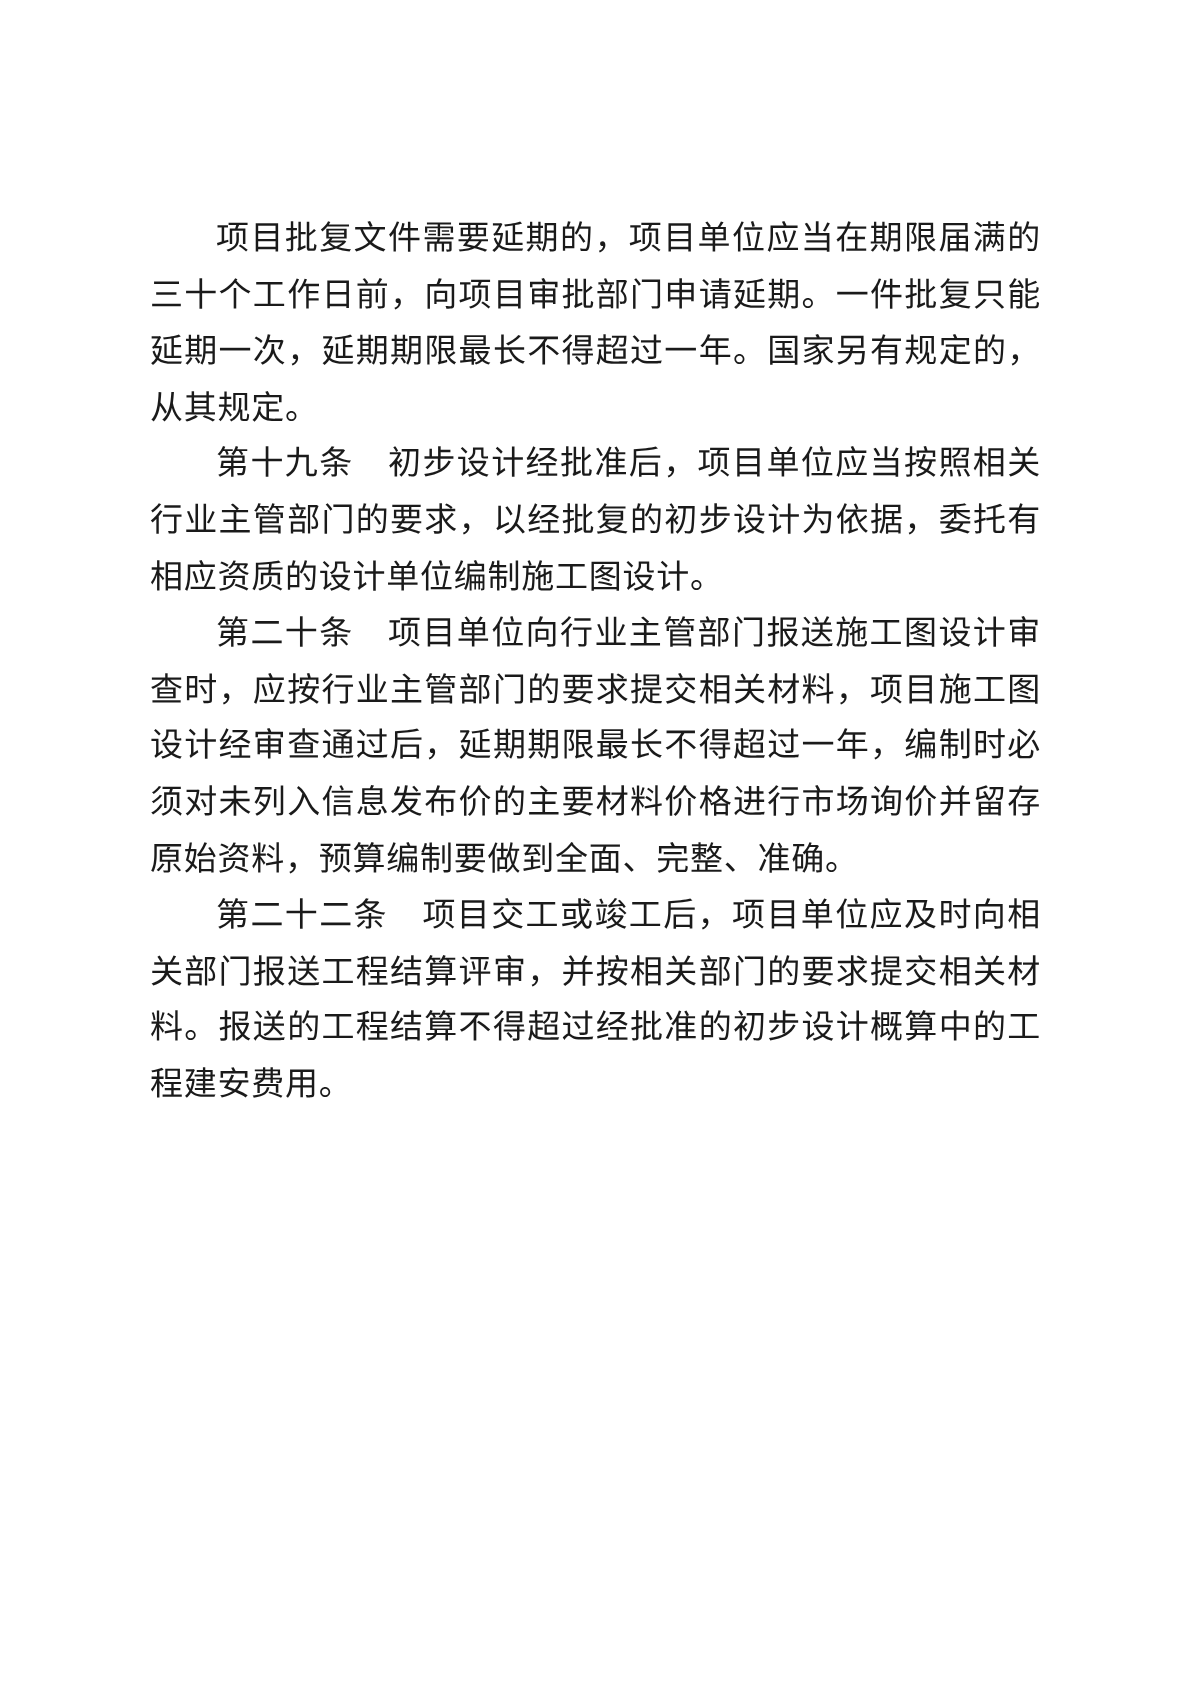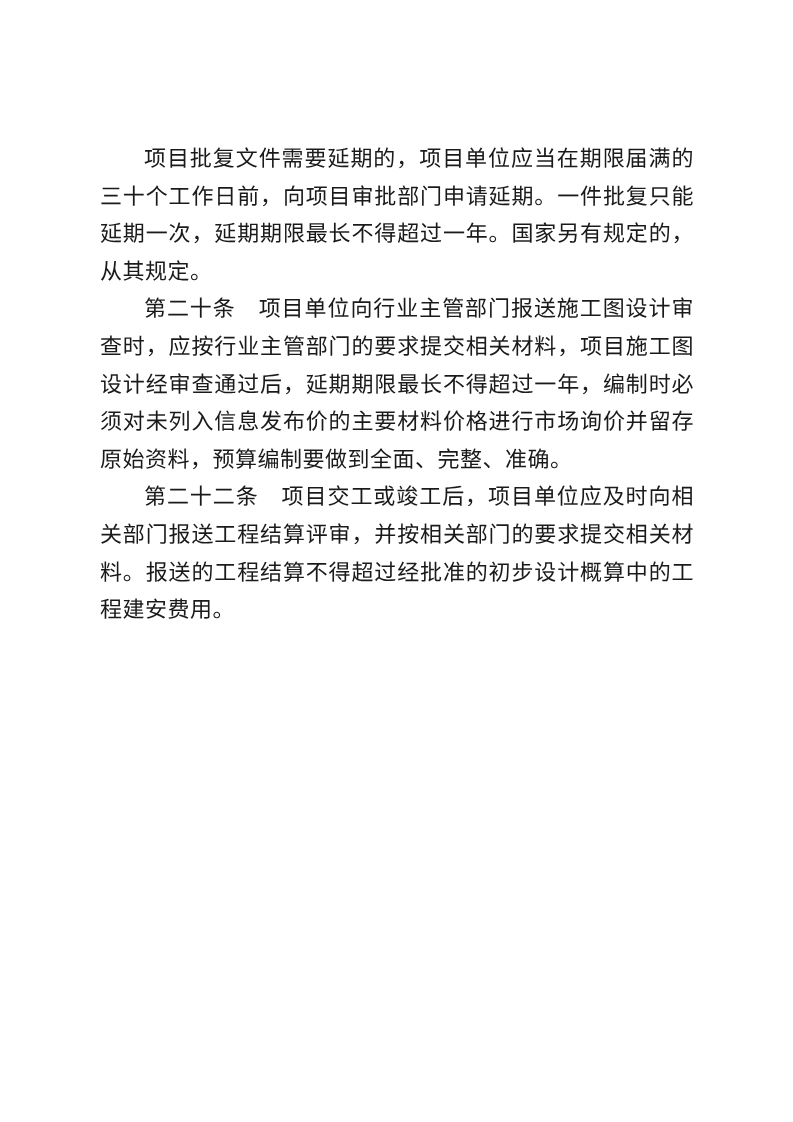--- a/index.html
+++ b/index.html
@@ -39,18 +39,19 @@
     letter-spacing: 1px;
     color: #737373;
   }
 </style>
 </head>
 <body>
 
 <div class="page">
   <div class="content">
     <p>项目批复文件需要延期的，项目单位应当在期限届满的三十个工作日前，向项目审批部门申请延期。一件批复只能延期一次，延期期限最长不得超过一年。国家另有规定的，从其规定。</p>
+    <p>第十九条　初步设计经批准后，项目单位应当按照相关行业主管部门的要求，以经批复的初步设计为依据，委托有相应资质的设计单位编制施工图设计。</p>
     <p>第二十条　项目单位向行业主管部门报送施工图设计审查时，应按行业主管部门的要求提交相关材料，项目施工图设计经审查通过后，延期期限最长不得超过一年，编制时必须对未列入信息发布价的主要材料价格进行市场询价并留存原始资料，预算编制要做到全面、完整、准确。</p>
     <p>第二十二条　项目交工或竣工后，项目单位应及时向相关部门报送工程结算评审，并按相关部门的要求提交相关材料。报送的工程结算不得超过经批准的初步设计概算中的工程建安费用。</p>
   </div>
 
   <div class="page-footer">— 10 —</div>
 </div>
 
 </body></html>

